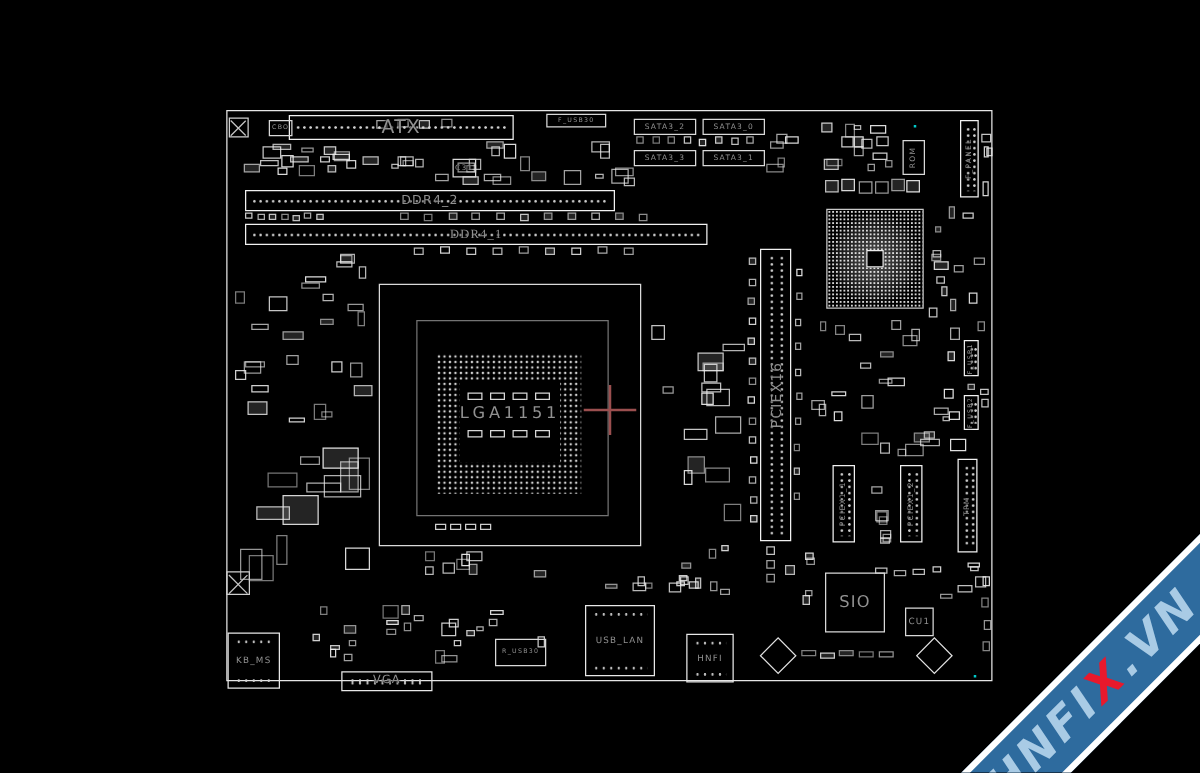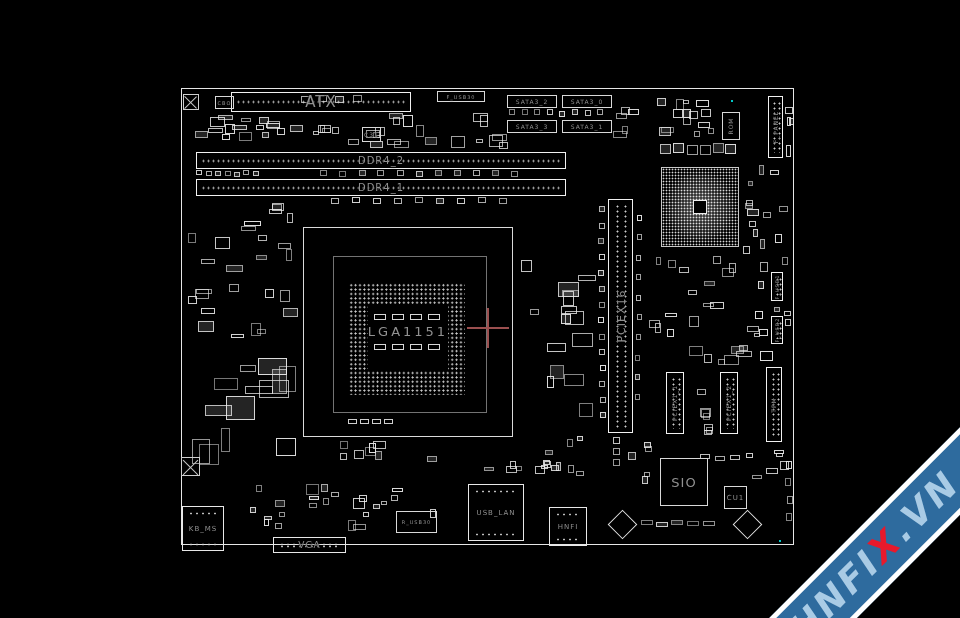--- a/index.html
+++ b/index.html
@@ -386,24 +386,24 @@
       <div class="dot" style="left: 731px; top: 100px; background: rgb(0, 200, 200);"></div>
       <div class="dot" style="left: 779px; top: 540px; background: rgb(0, 200, 200);"></div>
     </div>
   <div id="components">
       <div class="comp slot-h" style="left: 231px; top: 92px; width: 180px; height: 20px;">
         <span class="lbl" style="font-size: 15px;">ATX</span>
       </div>
       <div class="comp chip" style="left: 437px; top: 91px; width: 48px; height: 11px;">
         <span class="lbl" style="font-size: 5px;">F_USB30</span>
       </div>
-      <div class="comp slot-h" style="left: 196px; top: 152px; width: 370px; height: 17px;">
+      <div class="comp slot-h" style="left: 196px; top: 152px; width: 296px; height: 17px;">
         <span class="lbl" style="font-size: 10px;">DDR4_2</span>
       </div>
-      <div class="comp slot-h" style="left: 196px; top: 179px; width: 370px; height: 17px;">
+      <div class="comp slot-h" style="left: 196px; top: 179px; width: 370px; height: 17px; font-family: Liberation Serif, serif;">
         <span class="lbl" style="font-size: 10px;">DDR4_1</span>
       </div>
       <div class="comp chip" style="left: 507px; top: 95px; width: 50px; height: 13px;">
         <span class="lbl" style="font-size: 6px;">SATA3_2</span>
       </div>
       <div class="comp chip" style="left: 562px; top: 95px; width: 50px; height: 13px;">
         <span class="lbl" style="font-size: 6px;">SATA3_0</span>
       </div>
       <div class="comp chip" style="left: 507px; top: 120px; width: 50px; height: 13px;">
         <span class="lbl" style="font-size: 6px;">SATA3_3</span>

